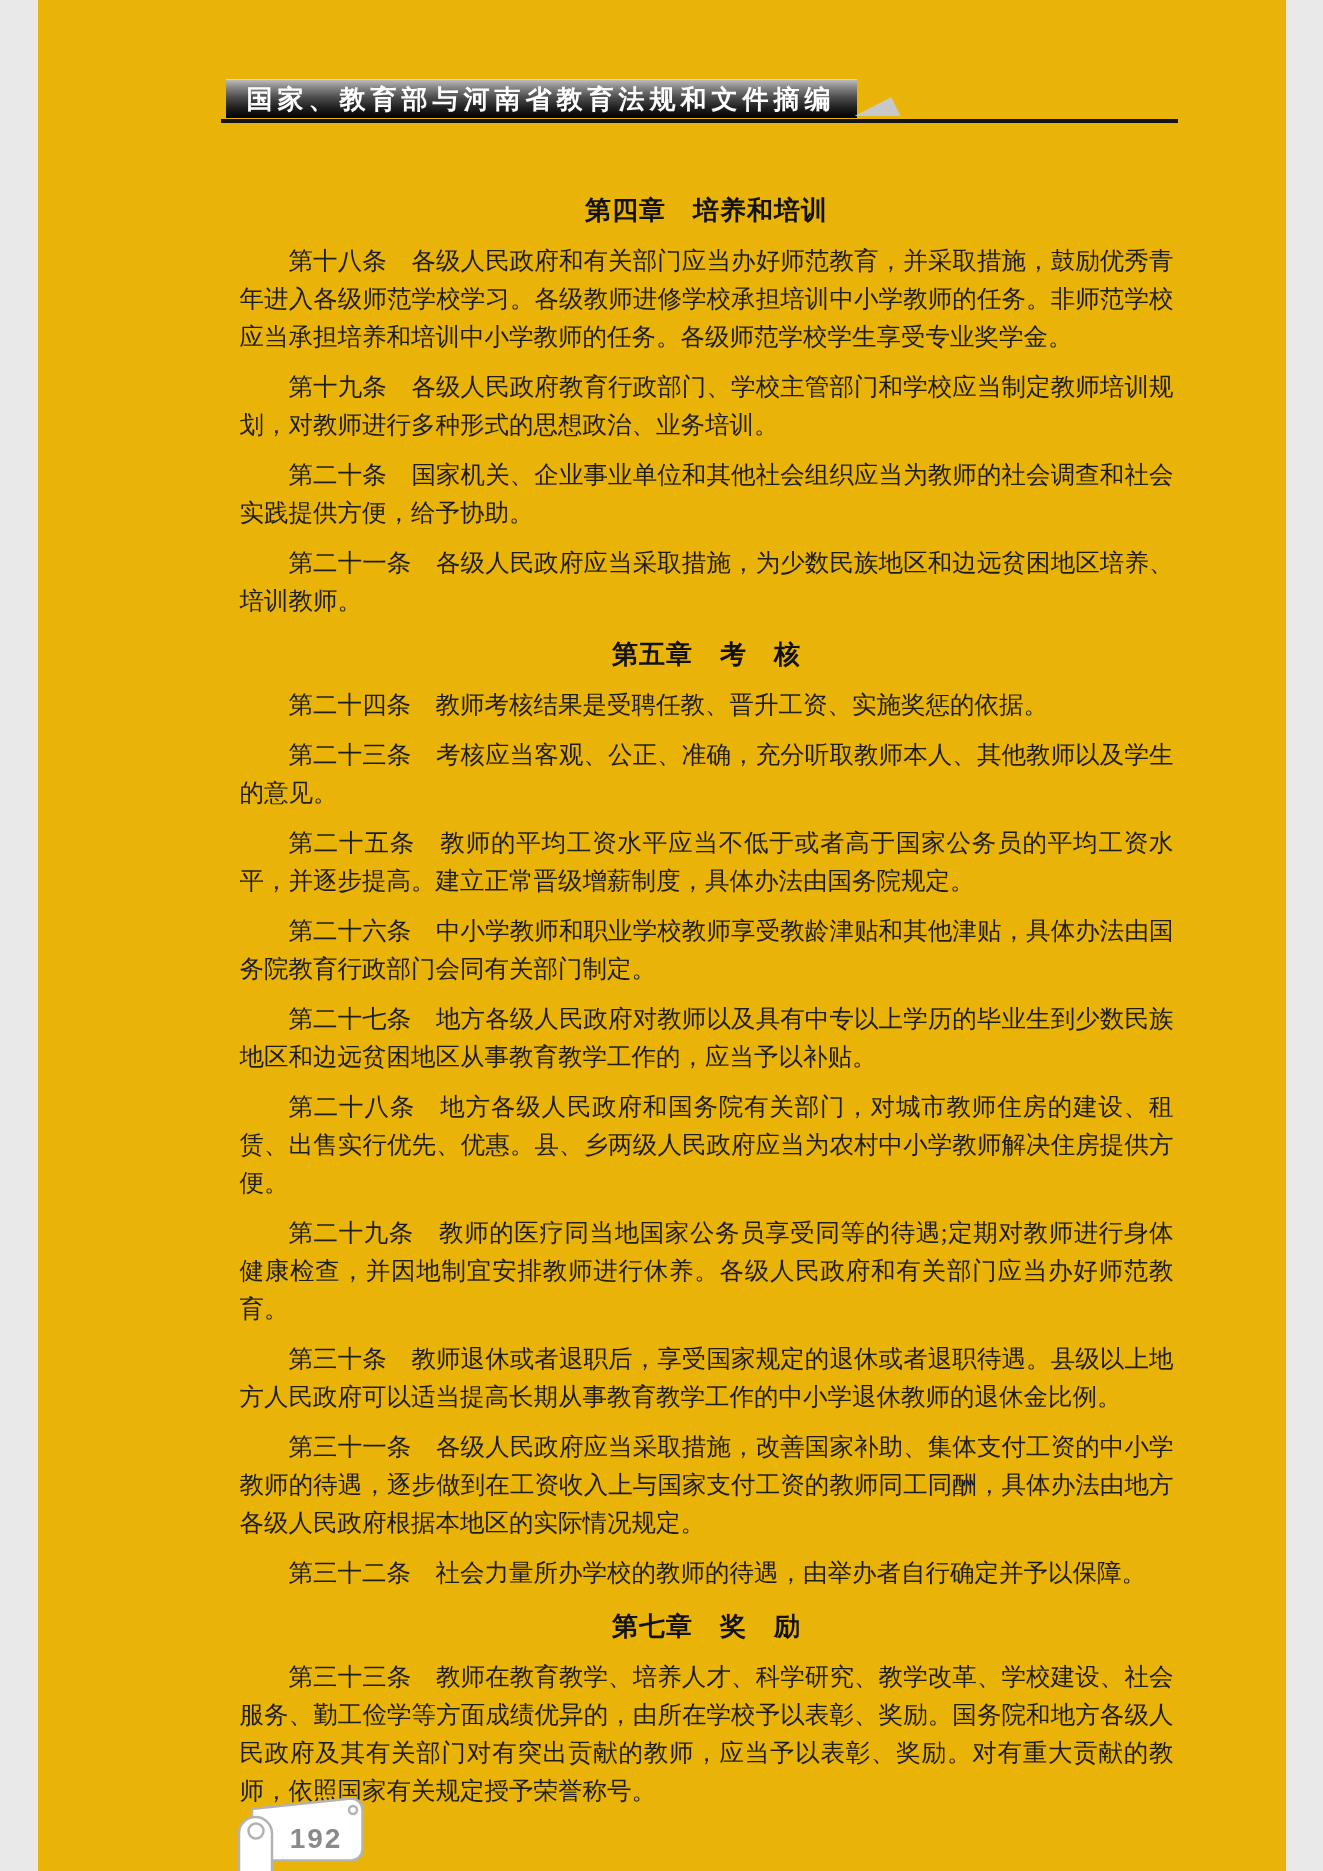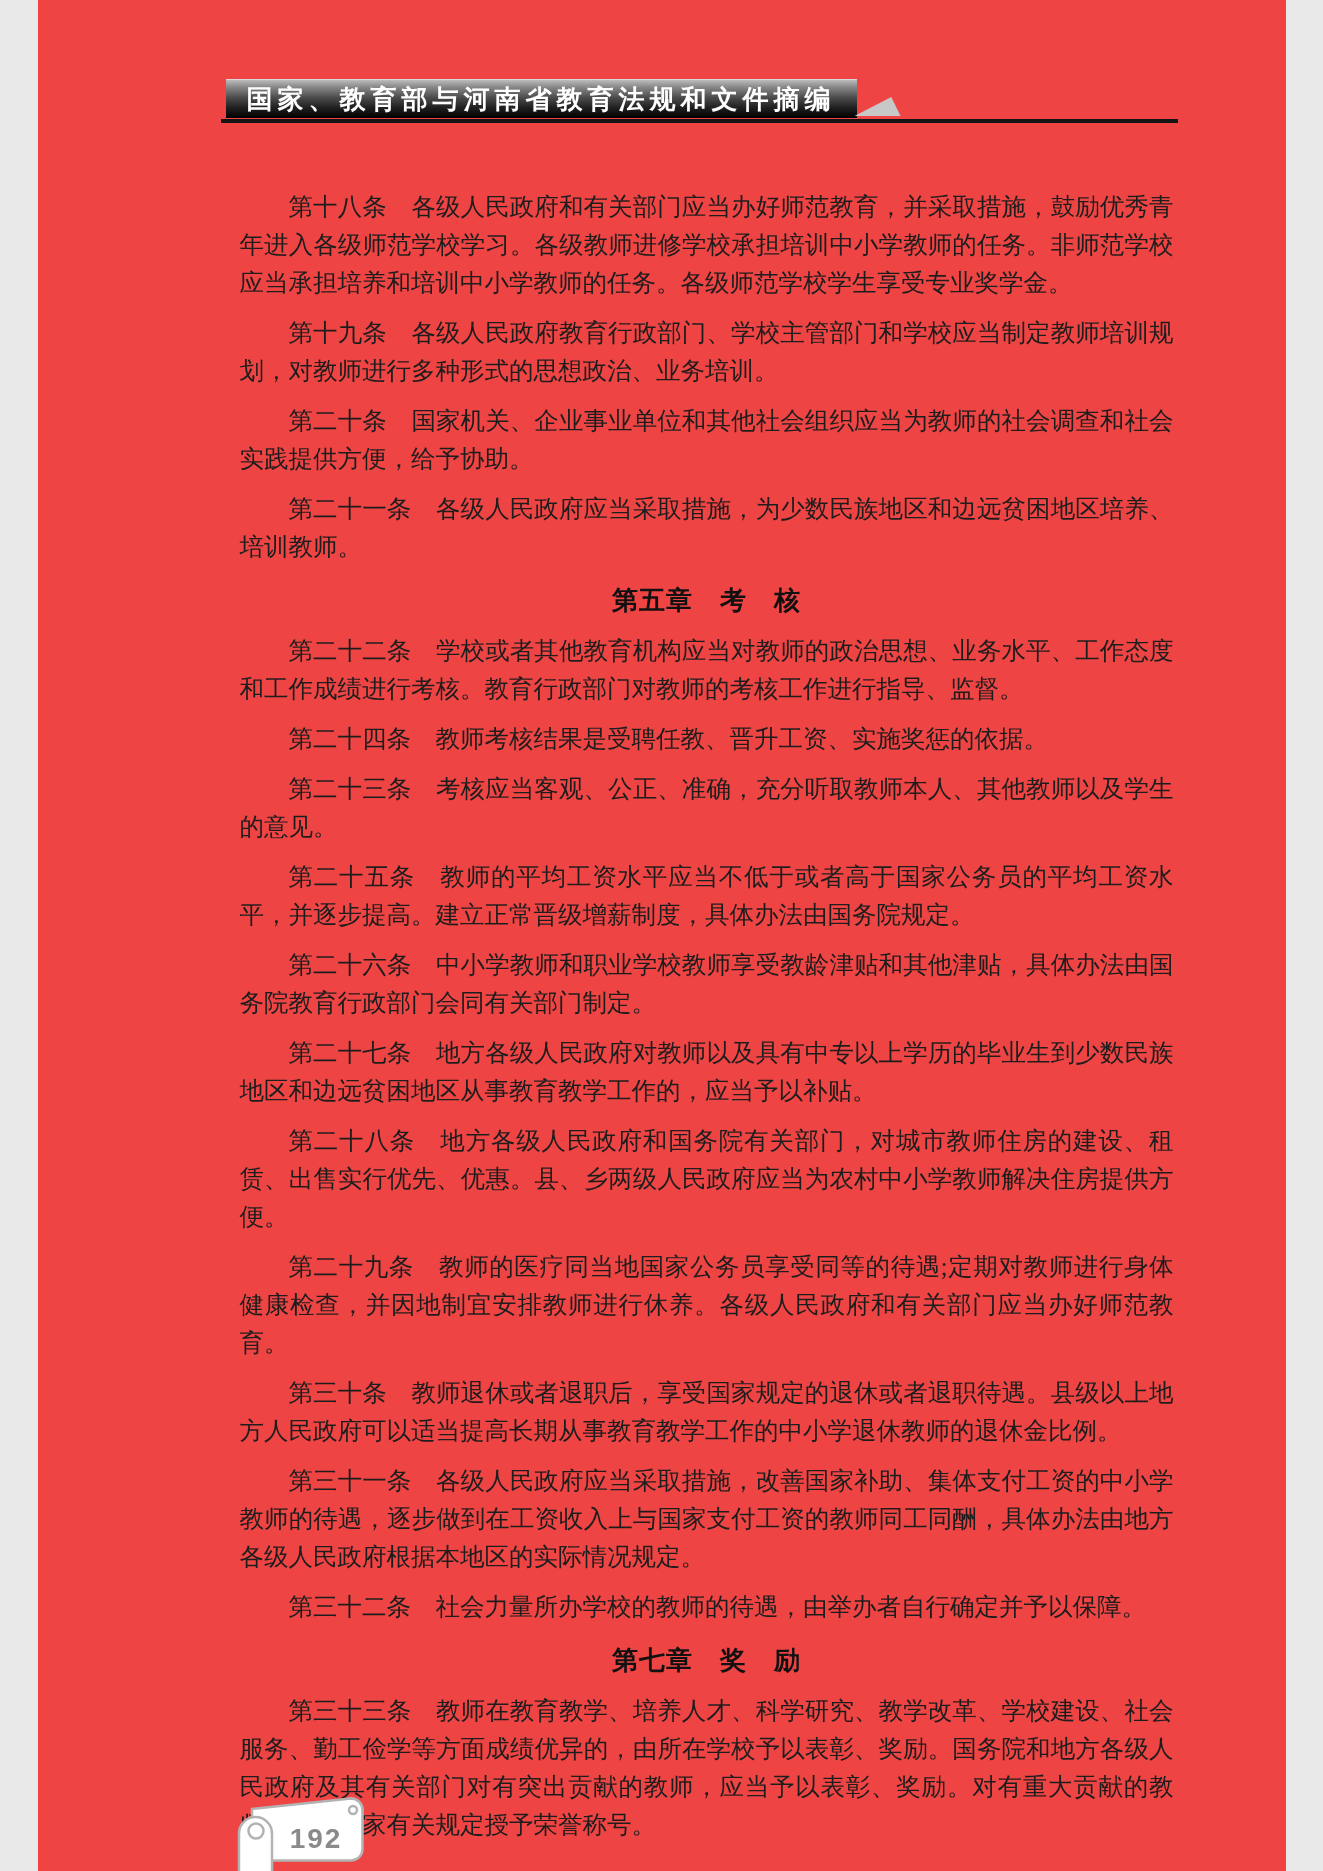--- a/index.html
+++ b/index.html
@@ -1,17 +1,17 @@
 <!DOCTYPE html>
 <html><head>
 <meta charset="utf-8">
 <style>
   html,body{margin:0;padding:0;background:#e9e9e9;}
   .page{
-    position:relative;width:1248px;height:1871px;background:#ef4444;
+    position:relative;width:1248px;height:1871px;background:#eab308;
     margin:0 auto;overflow:hidden;
     font-family:"Liberation Serif", serif;
     color:#1d1d1d;
   }
   
   .banner{
     position:absolute;left:188px;top:79px;width:631px;height:38px;
     background:linear-gradient(180deg,#bcbcbc 0%,#8a8a8a 18%,#4e4e4e 45%,#212121 72%,#000000 100%);
     border-top:1px solid #d8d8d8;
     display:flex;align-items:center;justify-content:center;
@@ -51,27 +51,27 @@
 <div class="page">
 
   <div class="banner">
     <span>国家、教育部与河南省教育法规和文件摘编</span>
   </div>
   <div class="wedge"></div>
   <div class="rule"></div>
 
   <div class="content">
 
+    <h2>第四章　培养和培训</h2>
     <p>第十八条　各级人民政府和有关部门应当办好师范教育，并采取措施，鼓励优秀青年进入各级师范学校学习。各级教师进修学校承担培训中小学教师的任务。非师范学校应当承担培养和培训中小学教师的任务。各级师范学校学生享受专业奖学金。</p>
     <p>第十九条　各级人民政府教育行政部门、学校主管部门和学校应当制定教师培训规划，对教师进行多种形式的思想政治、业务培训。</p>
     <p>第二十条　国家机关、企业事业单位和其他社会组织应当为教师的社会调查和社会实践提供方便，给予协助。</p>
     <p>第二十一条　各级人民政府应当采取措施，为少数民族地区和边远贫困地区培养、培训教师。</p>
 
     <h2>第五章　考　核</h2>
-    <p>第二十二条　学校或者其他教育机构应当对教师的政治思想、业务水平、工作态度和工作成绩进行考核。教育行政部门对教师的考核工作进行指导、监督。</p>
     <p>第二十四条　教师考核结果是受聘任教、晋升工资、实施奖惩的依据。</p>
     <p>第二十三条　考核应当客观、公正、准确，充分听取教师本人、其他教师以及学生的意见。</p>
 
     <p>第二十五条　教师的平均工资水平应当不低于或者高于国家公务员的平均工资水平，并逐步提高。建立正常晋级增薪制度，具体办法由国务院规定。</p>
     <p>第二十六条　中小学教师和职业学校教师享受教龄津贴和其他津贴，具体办法由国务院教育行政部门会同有关部门制定。</p>
     <p>第二十七条　地方各级人民政府对教师以及具有中专以上学历的毕业生到少数民族地区和边远贫困地区从事教育教学工作的，应当予以补贴。</p>
     <p>第二十八条　地方各级人民政府和国务院有关部门，对城市教师住房的建设、租赁、出售实行优先、优惠。县、乡两级人民政府应当为农村中小学教师解决住房提供方便。</p>
     <p>第二十九条　教师的医疗同当地国家公务员享受同等的待遇;定期对教师进行身体健康检查，并因地制宜安排教师进行休养。各级人民政府和有关部门应当办好师范教育。</p>
     <p>第三十条　教师退休或者退职后，享受国家规定的退休或者退职待遇。县级以上地方人民政府可以适当提高长期从事教育教学工作的中小学退休教师的退休金比例。</p>
     <p>第三十一条　各级人民政府应当采取措施，改善国家补助、集体支付工资的中小学教师的待遇，逐步做到在工资收入上与国家支付工资的教师同工同酬，具体办法由地方各级人民政府根据本地区的实际情况规定。</p>

